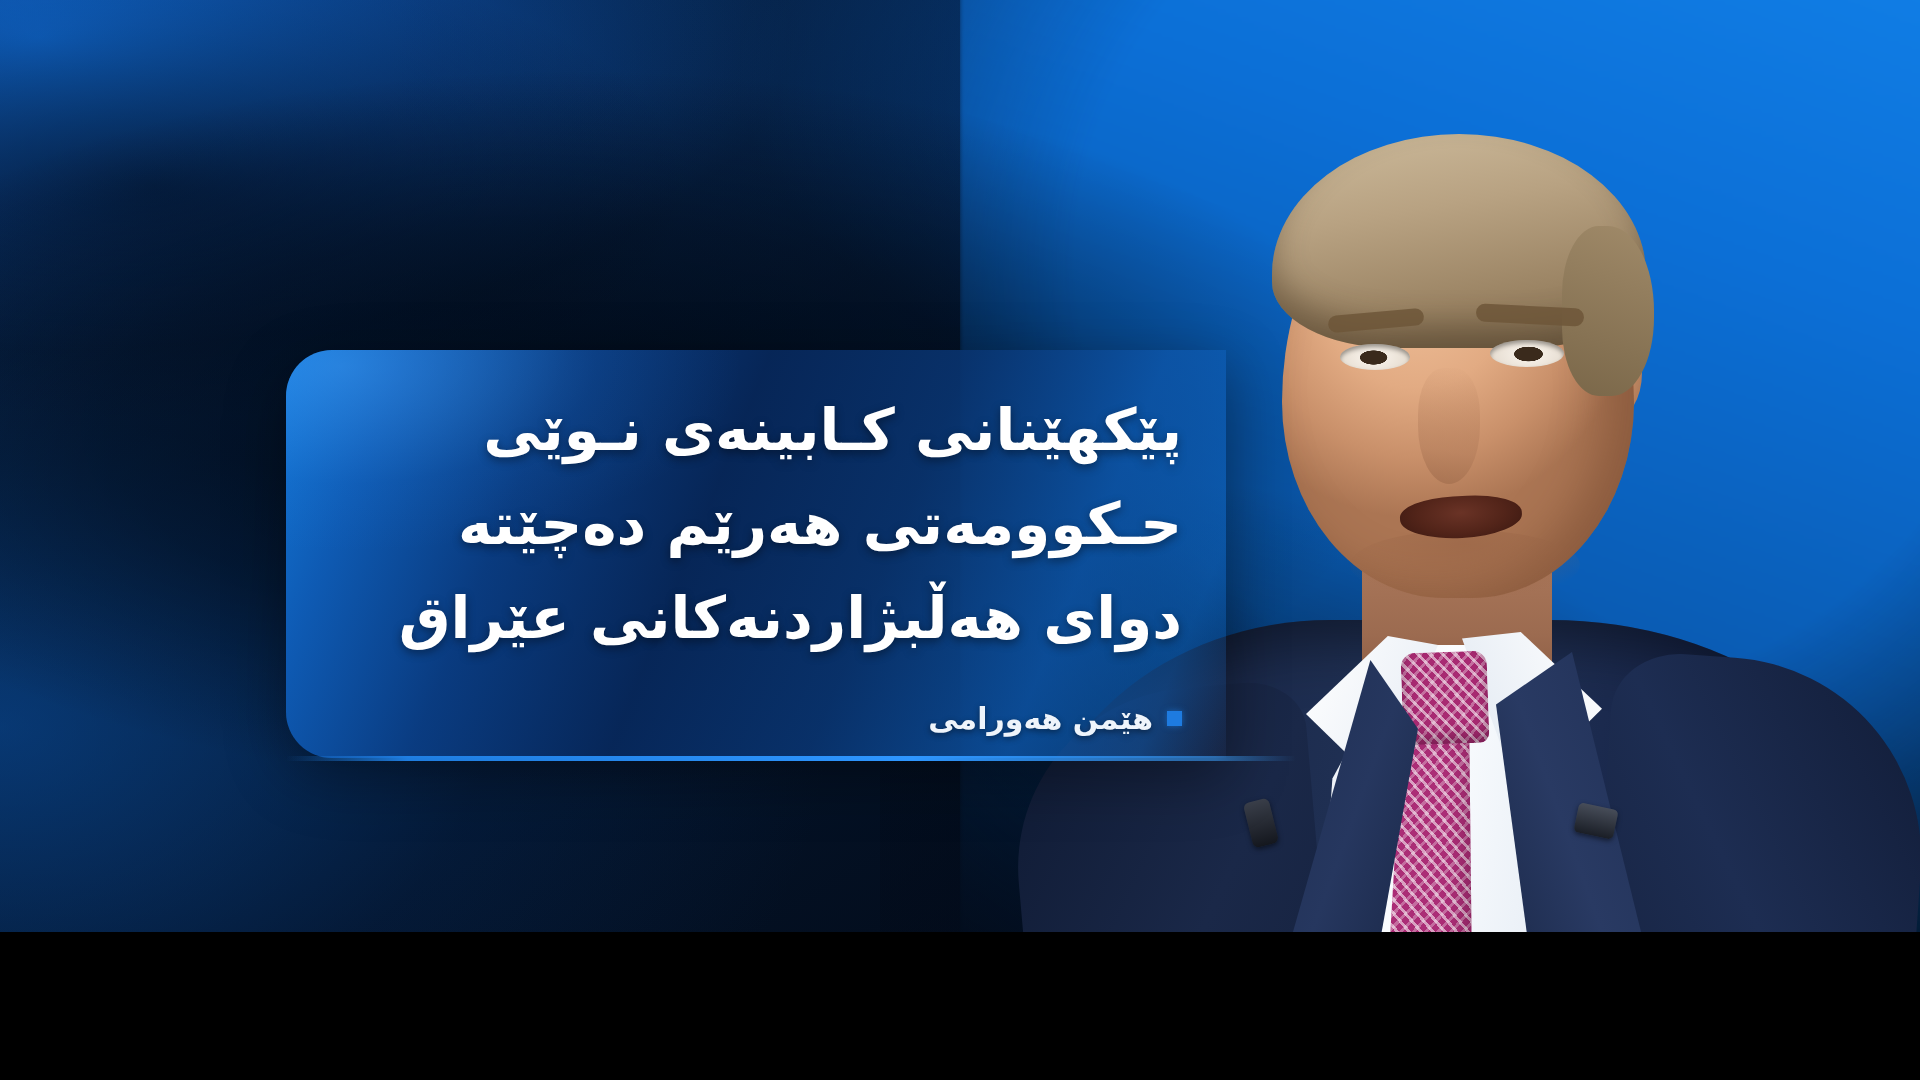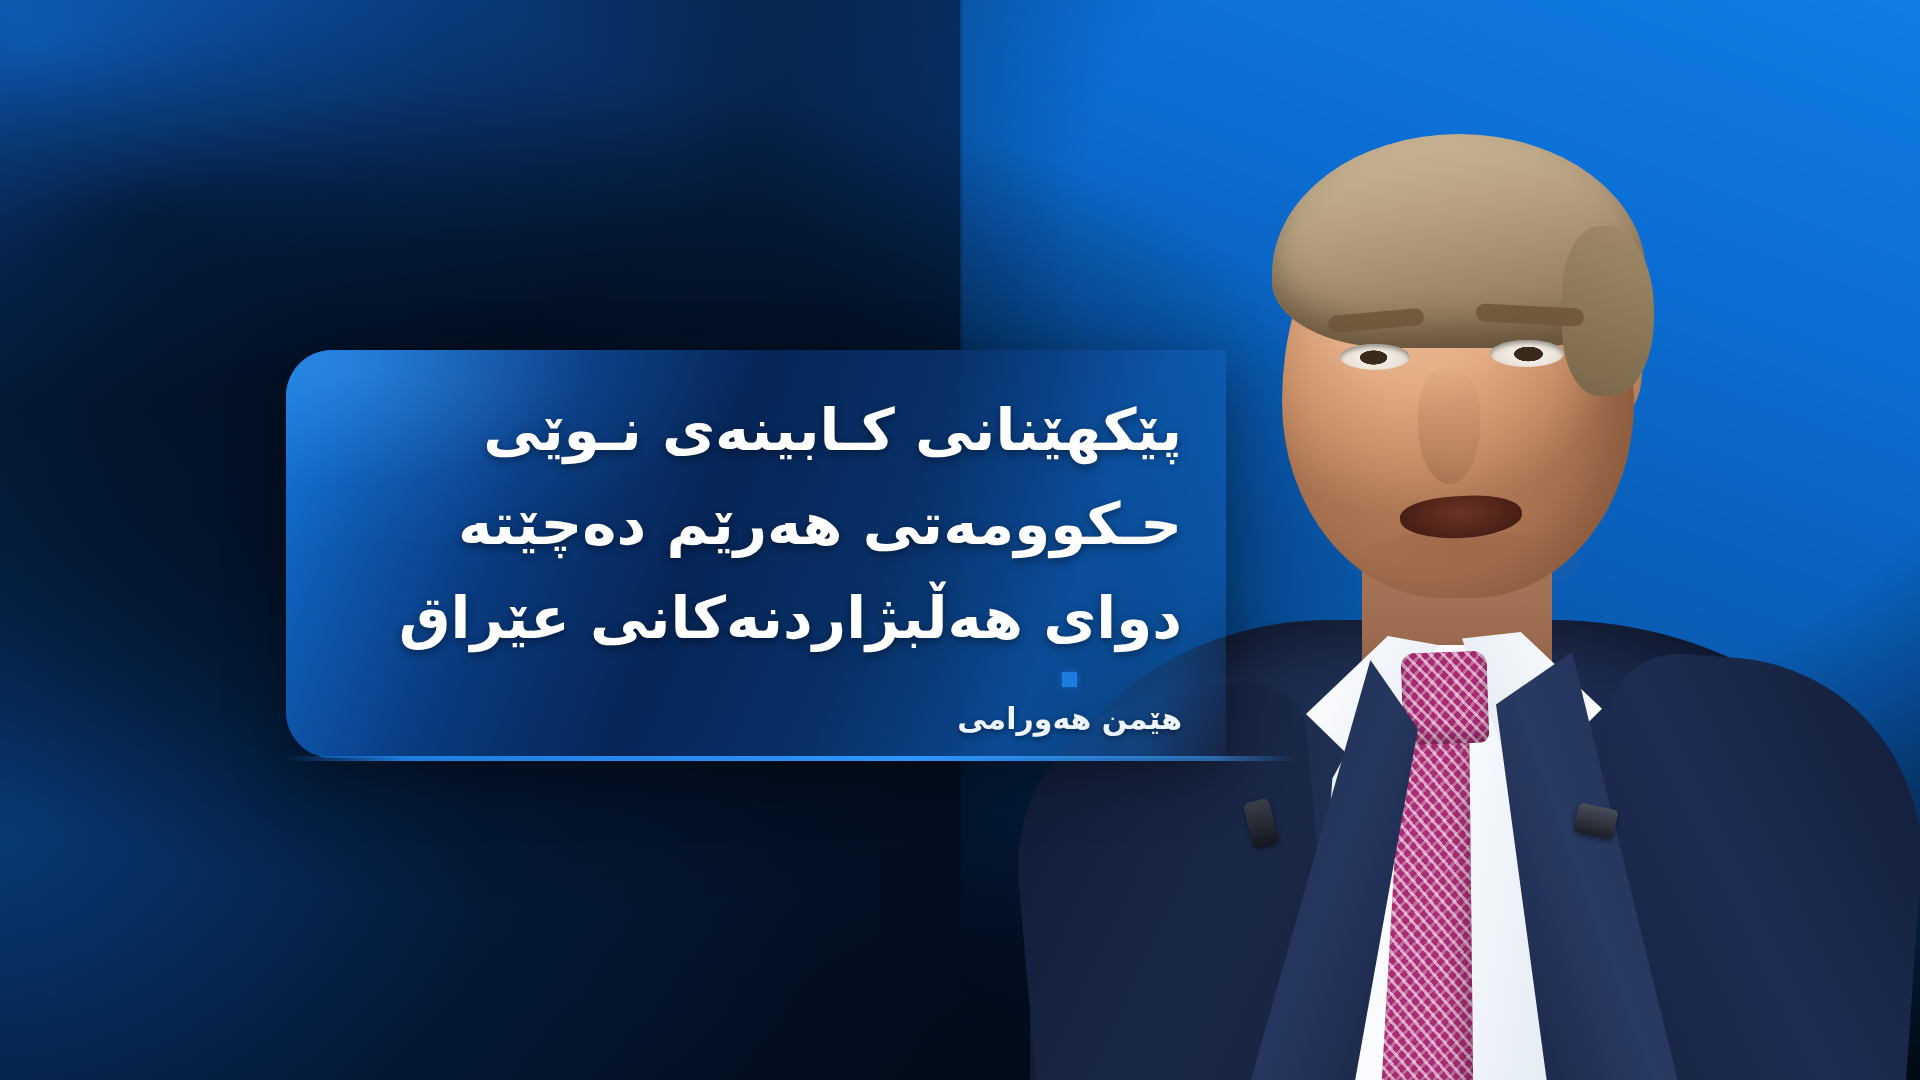--- a/index.html
+++ b/index.html
@@ -8,21 +8,21 @@
     padding: 0;
     background: #000;
   }
   body {
     font-family: "DejaVu Sans", "Liberation Sans", sans-serif;
   }
 
   #stage {
     position: relative;
     width: 1920px;
-    height: 1080px;
+    height: 932px;
     overflow: hidden;
     background: #071b33;
   }
 
   
   .bg-base {
     position: absolute;
     inset: 0;
     background:
       radial-gradient(115% 95% at 96% 8%,  rgba(10,120,230,1.0) 0%, rgba(9,100,200,0.95) 16%, rgba(7,70,150,0.55) 34%, rgba(5,40,90,0.18) 50%, rgba(0,0,0,0) 66%),
@@ -298,21 +298,21 @@
     letter-spacing: 0;
     text-shadow: 0 3px 10px rgba(0,0,0,0.42);
     white-space: pre-line;
   }
 
   .byline-row {
     position: absolute;
     right: 44px;
     bottom: 22px;
     display: flex;
-    flex-direction: column;
+    flex-direction: row;
     align-items: center;
     gap: 14px;
     direction: rtl;
   }
   .byline-bullet {
     width: 15px;
     height: 15px;
     background: #1e7be0;
     flex: 0 0 auto;
     box-shadow: 0 0 6px rgba(30,123,224,0.6);

